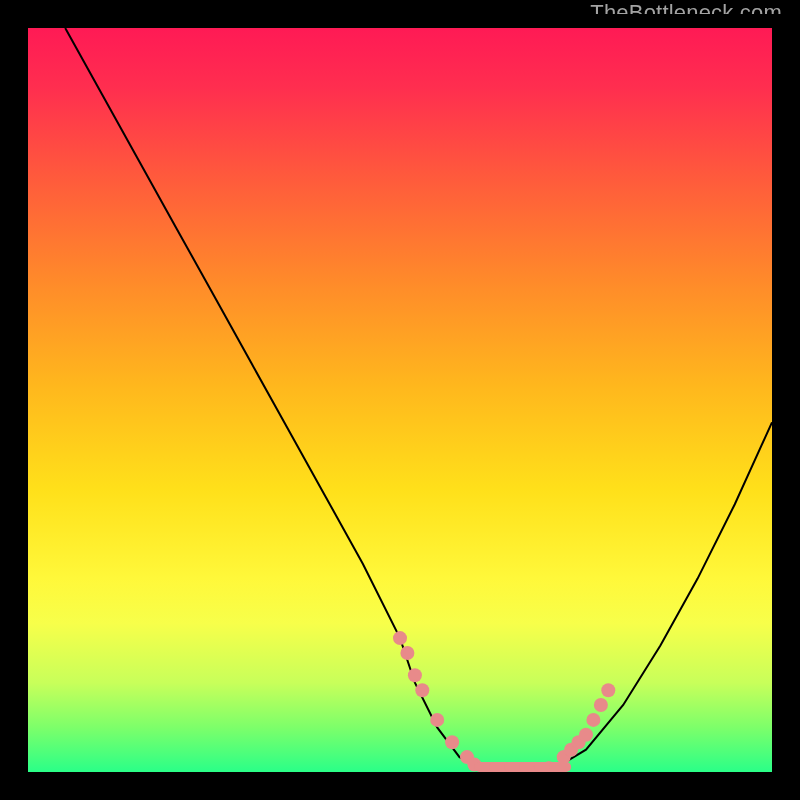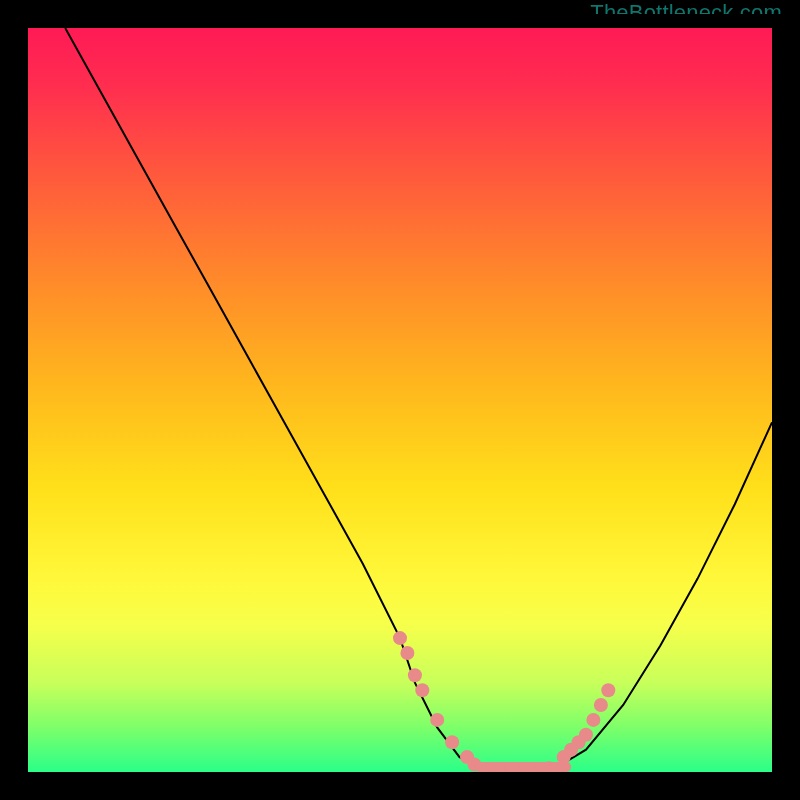--- a/index.html
+++ b/index.html
@@ -65,21 +65,21 @@
     stroke: none;
   }
   .bar {
     fill: #e88a8a;
     stroke: none;
   }
   .watermark {
     position: absolute;
     top: 0;
     right: 18px;
-    color: #0f766e;
+    color: #a3a3a3;
     font-size: 22px;
     font-weight: 500;
     letter-spacing: 0.2px;
     user-select: none;
   }
 </style>
 </head>
 <body>
 
 <div class="watermark">TheBottleneck.com</div>

